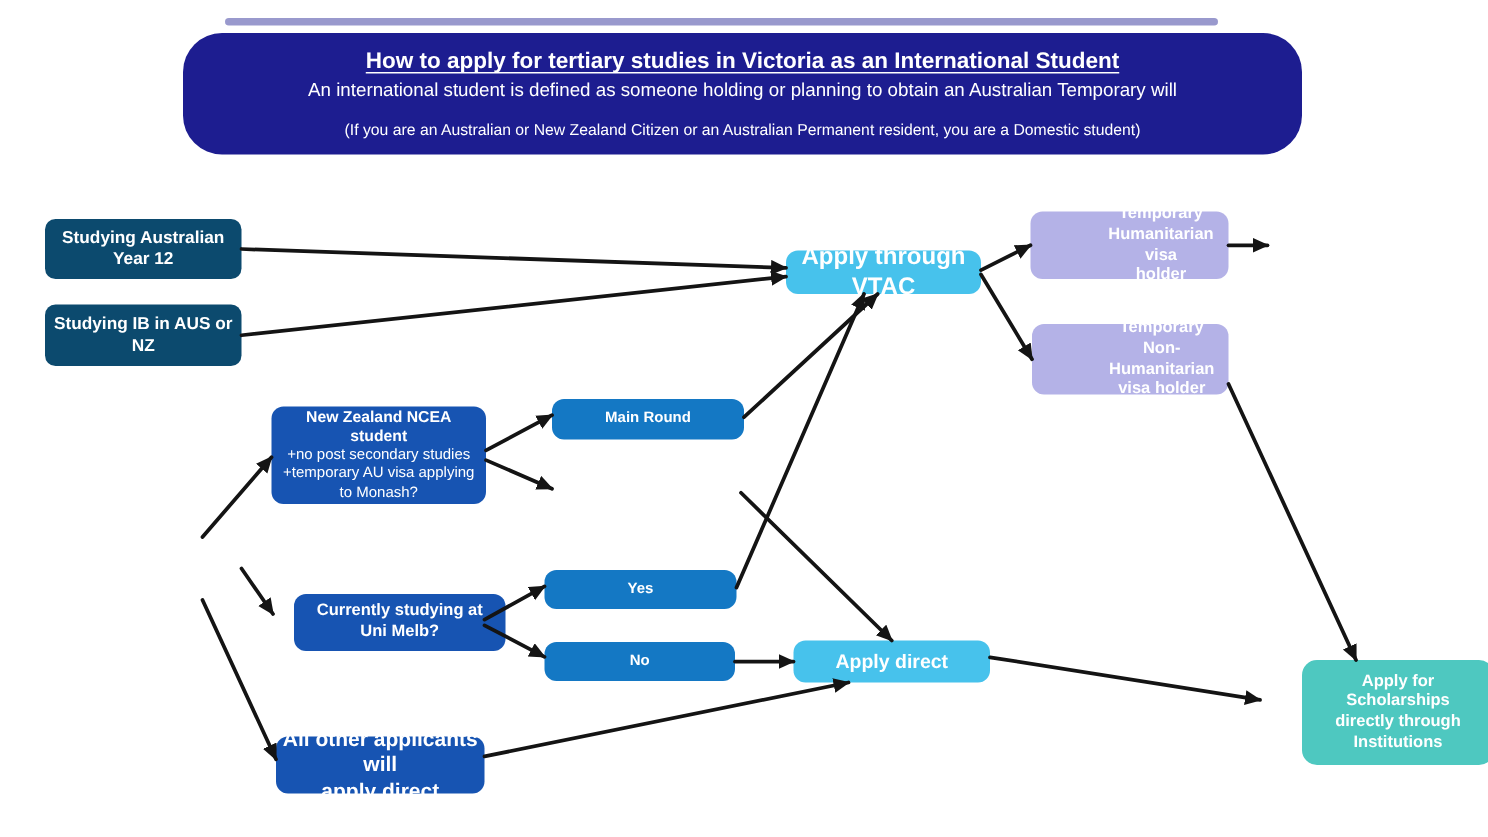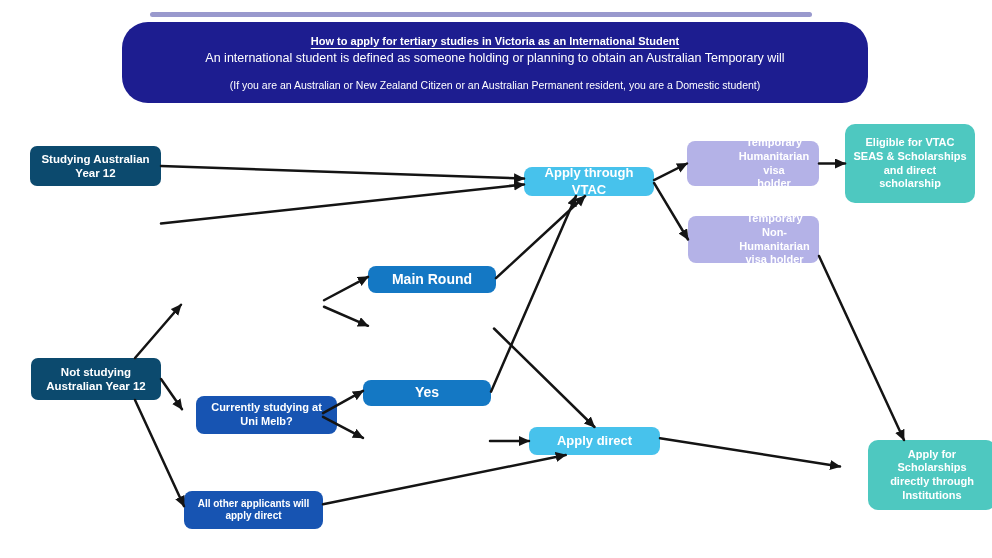--- a/index.html
+++ b/index.html
@@ -15,58 +15,58 @@
     position:absolute;left:150px;top:12px;width:662px;height:5px;
     background:#1d1d90;opacity:.45;border-radius:4px;
   }
   .banner{
     position:absolute;left:122px;top:22px;width:746px;height:81px;
     background:#1d1d90;border-radius:26px;
     display:flex;flex-direction:column;align-items:center;justify-content:center;
     color:#ffffff;text-align:center;padding:2px 24px;box-sizing:border-box;
   }
   .banner-title{
-    font-size:11px;font-weight:bold;text-decoration:underline;
+    font-size:15px;font-weight:bold;text-decoration:underline;
     text-underline-offset:3px;
   }
   .banner-subtitle{font-size:12.5px;margin-top:4px;}
   .banner-note{font-size:10.5px;margin-top:14px;}
 
   
   .node{
     position:absolute;box-sizing:border-box;
     display:flex;flex-direction:column;align-items:center;justify-content:center;
     color:#ffffff;text-align:center;font-weight:bold;
     white-space:pre-line;line-height:1.25;padding:2px 4px;
   }
   .navy    {background:#0c4a6e;border-radius:7px;font-size:11.5px;}
   .royal   {background:#1754b2;border-radius:8px;font-size:11px;}
-  .medium  {background:#1478c4;border-radius:8px;font-size:14px;}
-  .light   {background:#47c2ec;border-radius:8px;font-size:13px;}
+  .medium  {background:#1478c4;border-radius:8px;font-size:10px;}
+  .light   {background:#47c2ec;border-radius:8px;font-size:16px;}
   .lavender{background:#b4b2e7;border-radius:8px;font-size:11px;padding-left:46px;}
   .teal    {background:#4ec8c0;border-radius:10px;font-size:11px;}
 
   .node .sub{font-weight:normal;font-size:10px;white-space:pre-line;}
   .node .ttl{font-size:10.5px;white-space:pre-line;}
 
   #n-studying_y12{left:30px;top:146px;width:131px;height:40px;}
   #n-studying_ib {left:30px;top:203px;width:131px;height:41px;}
   #n-vtac        {left:524px;top:167px;width:130px;height:29px;}
   #n-temp_hum    {left:687px;top:141px;width:132px;height:45px;}
   #n-eligible    {left:845px;top:124px;width:130px;height:79px;}
   #n-temp_nonhum {left:688px;top:216px;width:131px;height:47px;}
   #n-ncea        {left:181px;top:271px;width:143px;height:65px;}
   #n-main_round  {left:368px;top:266px;width:128px;height:27px;}
   #n-mid_year    {left:368px;top:315px;width:126px;height:27px;}
   #n-not_studying{left:31px;top:358px;width:130px;height:42px;}
   #n-currently   {left:182px;top:396px;width:141px;height:38px;margin-left:14px;}
   #n-yes         {left:363px;top:380px;width:128px;height:26px;}
   #n-no          {left:363px;top:428px;width:127px;height:26px;}
   #n-apply_direct{left:529px;top:427px;width:131px;height:28px;font-size:13px;}
-  #n-all_other   {left:184px;top:491px;width:139px;height:38px;font-size:10px;}
+  #n-all_other   {left:184px;top:491px;width:139px;height:38px;font-size:14px;}
   #n-scholarships{left:840px;top:440px;width:128px;height:70px;margin-left:28px;}
 
   
   #edges-svg{position:absolute;left:0;top:0;pointer-events:none;}
   .edge{stroke:#141414;stroke-width:2.5;stroke-linecap:round;}
   #arrowhead path{fill:#141414;}
 </style>
 </head>
 <body>
 
@@ -76,48 +76,51 @@
 
   <div class="banner">
     <div class="banner-title">How to apply for tertiary studies in Victoria as an International Student</div>
     <div class="banner-subtitle">An international student is defined as someone holding or planning to obtain an Australian Temporary will</div>
     <div class="banner-note">(If you are an Australian or New Zealand Citizen or an Australian Permanent resident, you are a Domestic student)</div>
   </div>
 
   <div id="n-studying_y12" class="node navy">Studying Australian
 Year 12</div>
 
+  <div id="n-studying_ib" class="node navy">Studying IB in AUS or
+NZ</div>
 
   <div id="n-vtac" class="node light">Apply through VTAC</div>
 
   <div id="n-temp_hum" class="node lavender">Temporary
 Humanitarian visa
 holder</div>
 
-  <div id="n-eligible" class="node teal">Eligible for VTAC
-SEAS &amp; Scholarships
-and direct
-scholarship</div>
 
   <div id="n-temp_nonhum" class="node lavender">Temporary
 Non-Humanitarian
 visa holder</div>
 
+  <div id="n-ncea" class="node royal">
+    <span class="ttl">New Zealand NCEA student</span>
+    <span class="sub">+no post secondary studies
++temporary AU visa applying
+to Monash?</span>
+  </div>
 
   <div id="n-main_round" class="node medium">Main Round</div>
 
 
-  <div id="n-not_studying" class="node navy">Not studying
-Australian Year 12</div>
 
   <div id="n-currently" class="node royal">Currently studying at
 Uni Melb?</div>
 
   <div id="n-yes" class="node medium">Yes</div>
 
+  <div id="n-no" class="node medium">No</div>
 
   <div id="n-apply_direct" class="node light">Apply direct</div>
 
   <div id="n-all_other" class="node royal">All other applicants will
 apply direct</div>
 
   <div id="n-scholarships" class="node teal">Apply for
 Scholarships
 directly through
 Institutions</div>

